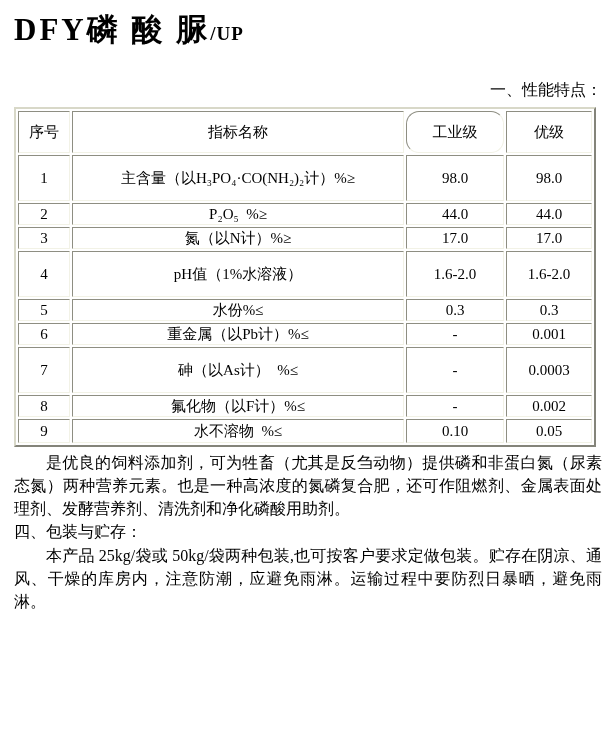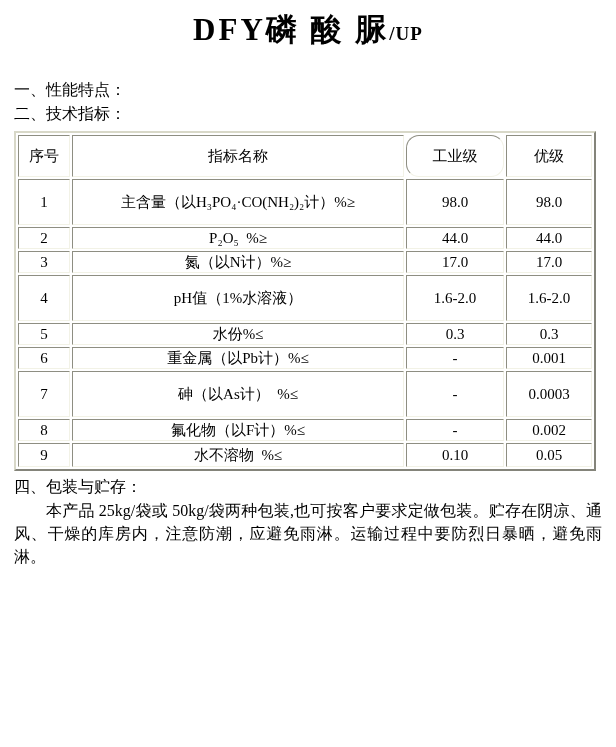--- a/index.html
+++ b/index.html
@@ -6,39 +6,39 @@
   body {
     width:616px; height:747px;
     background:#ffffff; color:#000000;
     font-family:"Liberation Serif","DejaVu Serif",serif;
     overflow:hidden;
   }
   .doc { padding:4px 14px 0 14px; }
 
   .title {
     margin:6px 0 0 0;
-    text-align:center;
+    text-align:left;
     font-size:31px; font-weight:bold;
     letter-spacing:3px;
     line-height:40px;
   }
   .title .suffix {
     font-size:19px; font-weight:bold; letter-spacing:1px;
   }
 
   .formula {
     margin:22px 0 0 0;
     font-size:15px; line-height:20px;
     white-space:pre-wrap;
   }
 
   .sec-heading {
     margin:0; font-size:16px; line-height:24px;
   }
-  .sec-heading.first { margin-top:24px; }
+  .sec-heading.first { margin-top:24px;text-align:right; }
   .para {
     margin:0; font-size:16px; line-height:23px;
     text-indent:2em; text-align:justify;
   }
 
   table.spec {
     border-collapse:separate; border-spacing:2px;
     border:2px outset #d8d8c8;
     margin:5px 0 4px 0;
     background:#ffffff;
@@ -64,21 +64,20 @@
 </head>
 <body>
 
 <div class="doc">
 
   <h1 class="title"><span>DFY磷 酸 脲</span><span class="suffix">/UP</span></h1>
 
 
   <p class="sec-heading first">一、性能特点：</p>
 
-  <p class="sec-heading">二、技术指标：</p>
 
   <table class="spec">
     <thead>
       <tr class="hrow">
         <th class="col-no">序号</th>
         <th class="col-name">指标名称</th>
         <th class="col-ind">工业级</th>
         <th class="col-pre">优级</th>
       </tr>
     </thead>
@@ -133,17 +132,18 @@
       </tr>
       <tr class="last">
         <td>9</td>
         <td>水不溶物  %≤</td>
         <td>0.10</td>
         <td>0.05</td>
       </tr>
     </tbody>
   </table>
 
+  <p class="para">是优良的饲料添加剂，可为牲畜（尤其是反刍动物）提供磷和非蛋白氮（尿素态氮）两种营养元素。也是一种高浓度的氮磷复合肥，还可作阻燃剂、金属表面处理剂、发酵营养剂、清洗剂和净化磷酸用助剂。</p>
 
   <p class="sec-heading">四、包装与贮存：</p>
   <p class="para">本产品 25kg/袋或 50kg/袋两种包装,也可按客户要求定做包装。贮存在阴凉、通风、干燥的库房内，注意防潮，应避免雨淋。运输过程中要防烈日暴晒，避免雨淋。</p>
 
 </div>
 
 </body></html>

